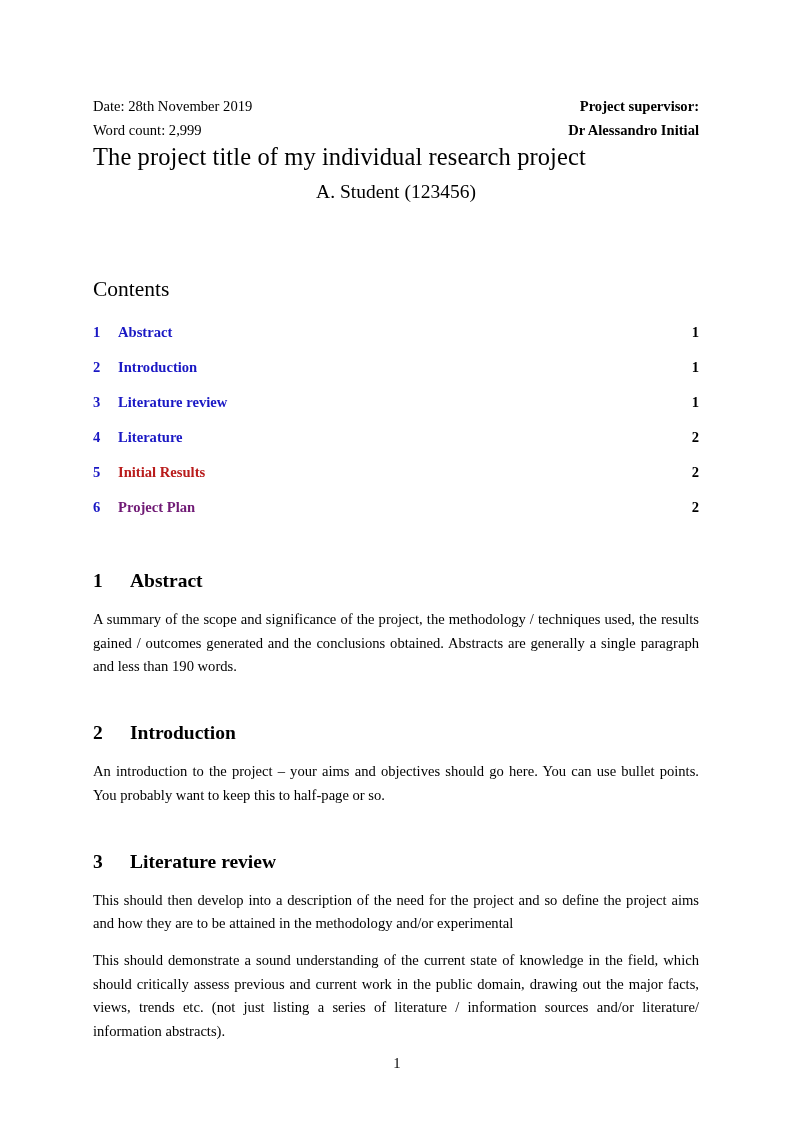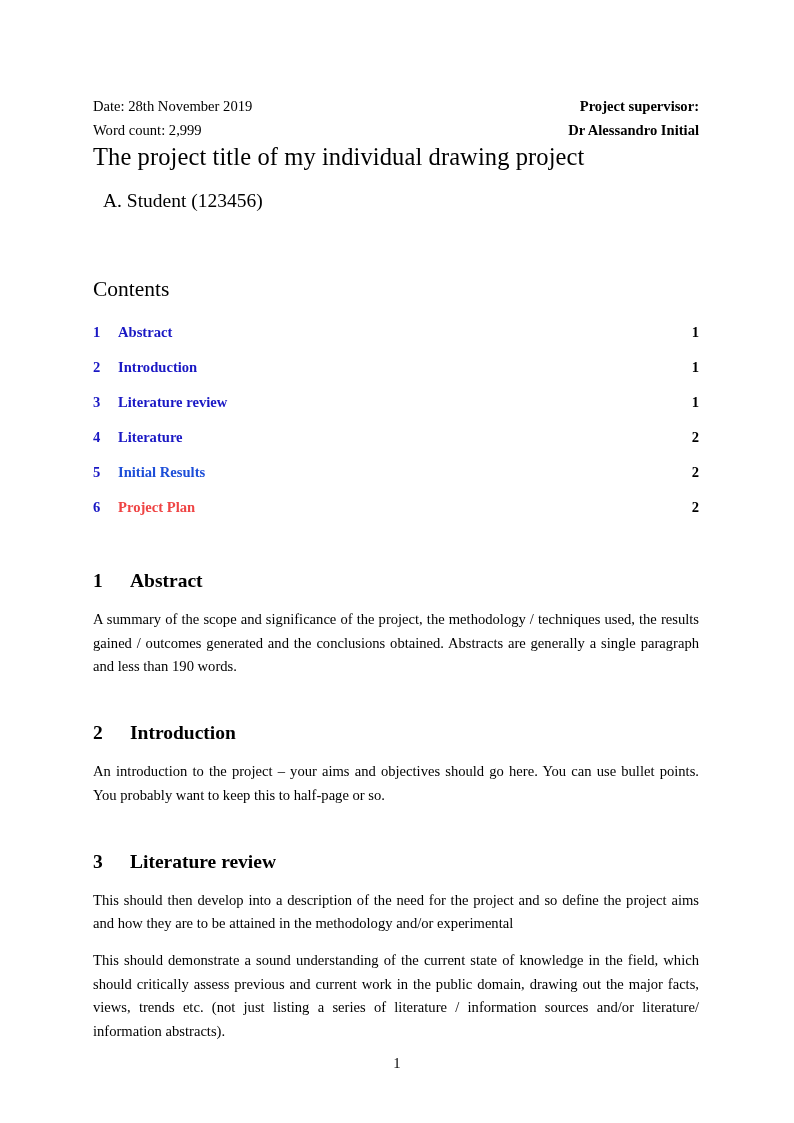--- a/index.html
+++ b/index.html
@@ -58,23 +58,24 @@
     line-height: 30px;
     font-weight: normal;
     letter-spacing: 0.1px;
     margin: 0;
     white-space: nowrap;
   }
   .doc-author {
     font-size: 19.5px;
     line-height: 27px;
     font-weight: normal;
-    margin: 10px;
+    margin: 1px;
     padding-top: 5px;
     white-space: nowrap;
+    text-align: center;
   }
 
   
   .contents-wrap {
     position: absolute;
     top: 276px;
     left: 0;
     width: 606px;
   }
   .contents-heading {
@@ -168,21 +169,21 @@
         <span class="meta-left">Date: 28th November 2019</span>
         <span class="meta-right">Project supervisor:</span>
       </div>
       <div class="meta-row">
         <span class="meta-left">Word count: 2,999</span>
         <span class="meta-right">Dr Alessandro Initial</span>
       </div>
     </div>
 
     <div class="titleblock">
-      <h1 class="doc-title">The project title of my individual drawing project</h1>
+      <h1 class="doc-title">The project title of my individual research project</h1>
       <div class="doc-author">A. Student (123456)</div>
     </div>
 
     <div class="contents-wrap">
       <div class="contents-heading">Contents</div>
       <ul class="toc-list" id="toc-list">
           <li class="toc-row">
             <span class="toc-num" style="color: rgb(26, 24, 196);">1</span>
             <span class="toc-label" style="color: rgb(26, 24, 196);">Abstract</span>
             <span class="toc-page">1</span>
@@ -197,26 +198,26 @@
             <span class="toc-label" style="color: rgb(26, 24, 196);">Literature review</span>
             <span class="toc-page">1</span>
           </li>
           <li class="toc-row">
             <span class="toc-num" style="color: rgb(26, 24, 196);">4</span>
             <span class="toc-label" style="color: rgb(26, 24, 196);">Literature</span>
             <span class="toc-page">2</span>
           </li>
           <li class="toc-row">
             <span class="toc-num" style="color: rgb(26, 24, 196);">5</span>
-            <span class="toc-label" style="color: #1d4ed8;">Initial Results</span>
+            <span class="toc-label" style="color: #b91c1c;">Initial Results</span>
             <span class="toc-page">2</span>
           </li>
           <li class="toc-row">
             <span class="toc-num" style="color: rgb(26, 24, 196);">6</span>
-            <span class="toc-label" style="color: #ef4444;">Project Plan</span>
+            <span class="toc-label" style="color: #701a75;">Project Plan</span>
             <span class="toc-page">2</span>
           </li>
         </ul>
     </div>
 
     <div class="sections" id="sections">
         <div class="section">
           <div class="sec-heading">
             <span class="sec-num">1</span>
             <span class="sec-title">Abstract</span>

